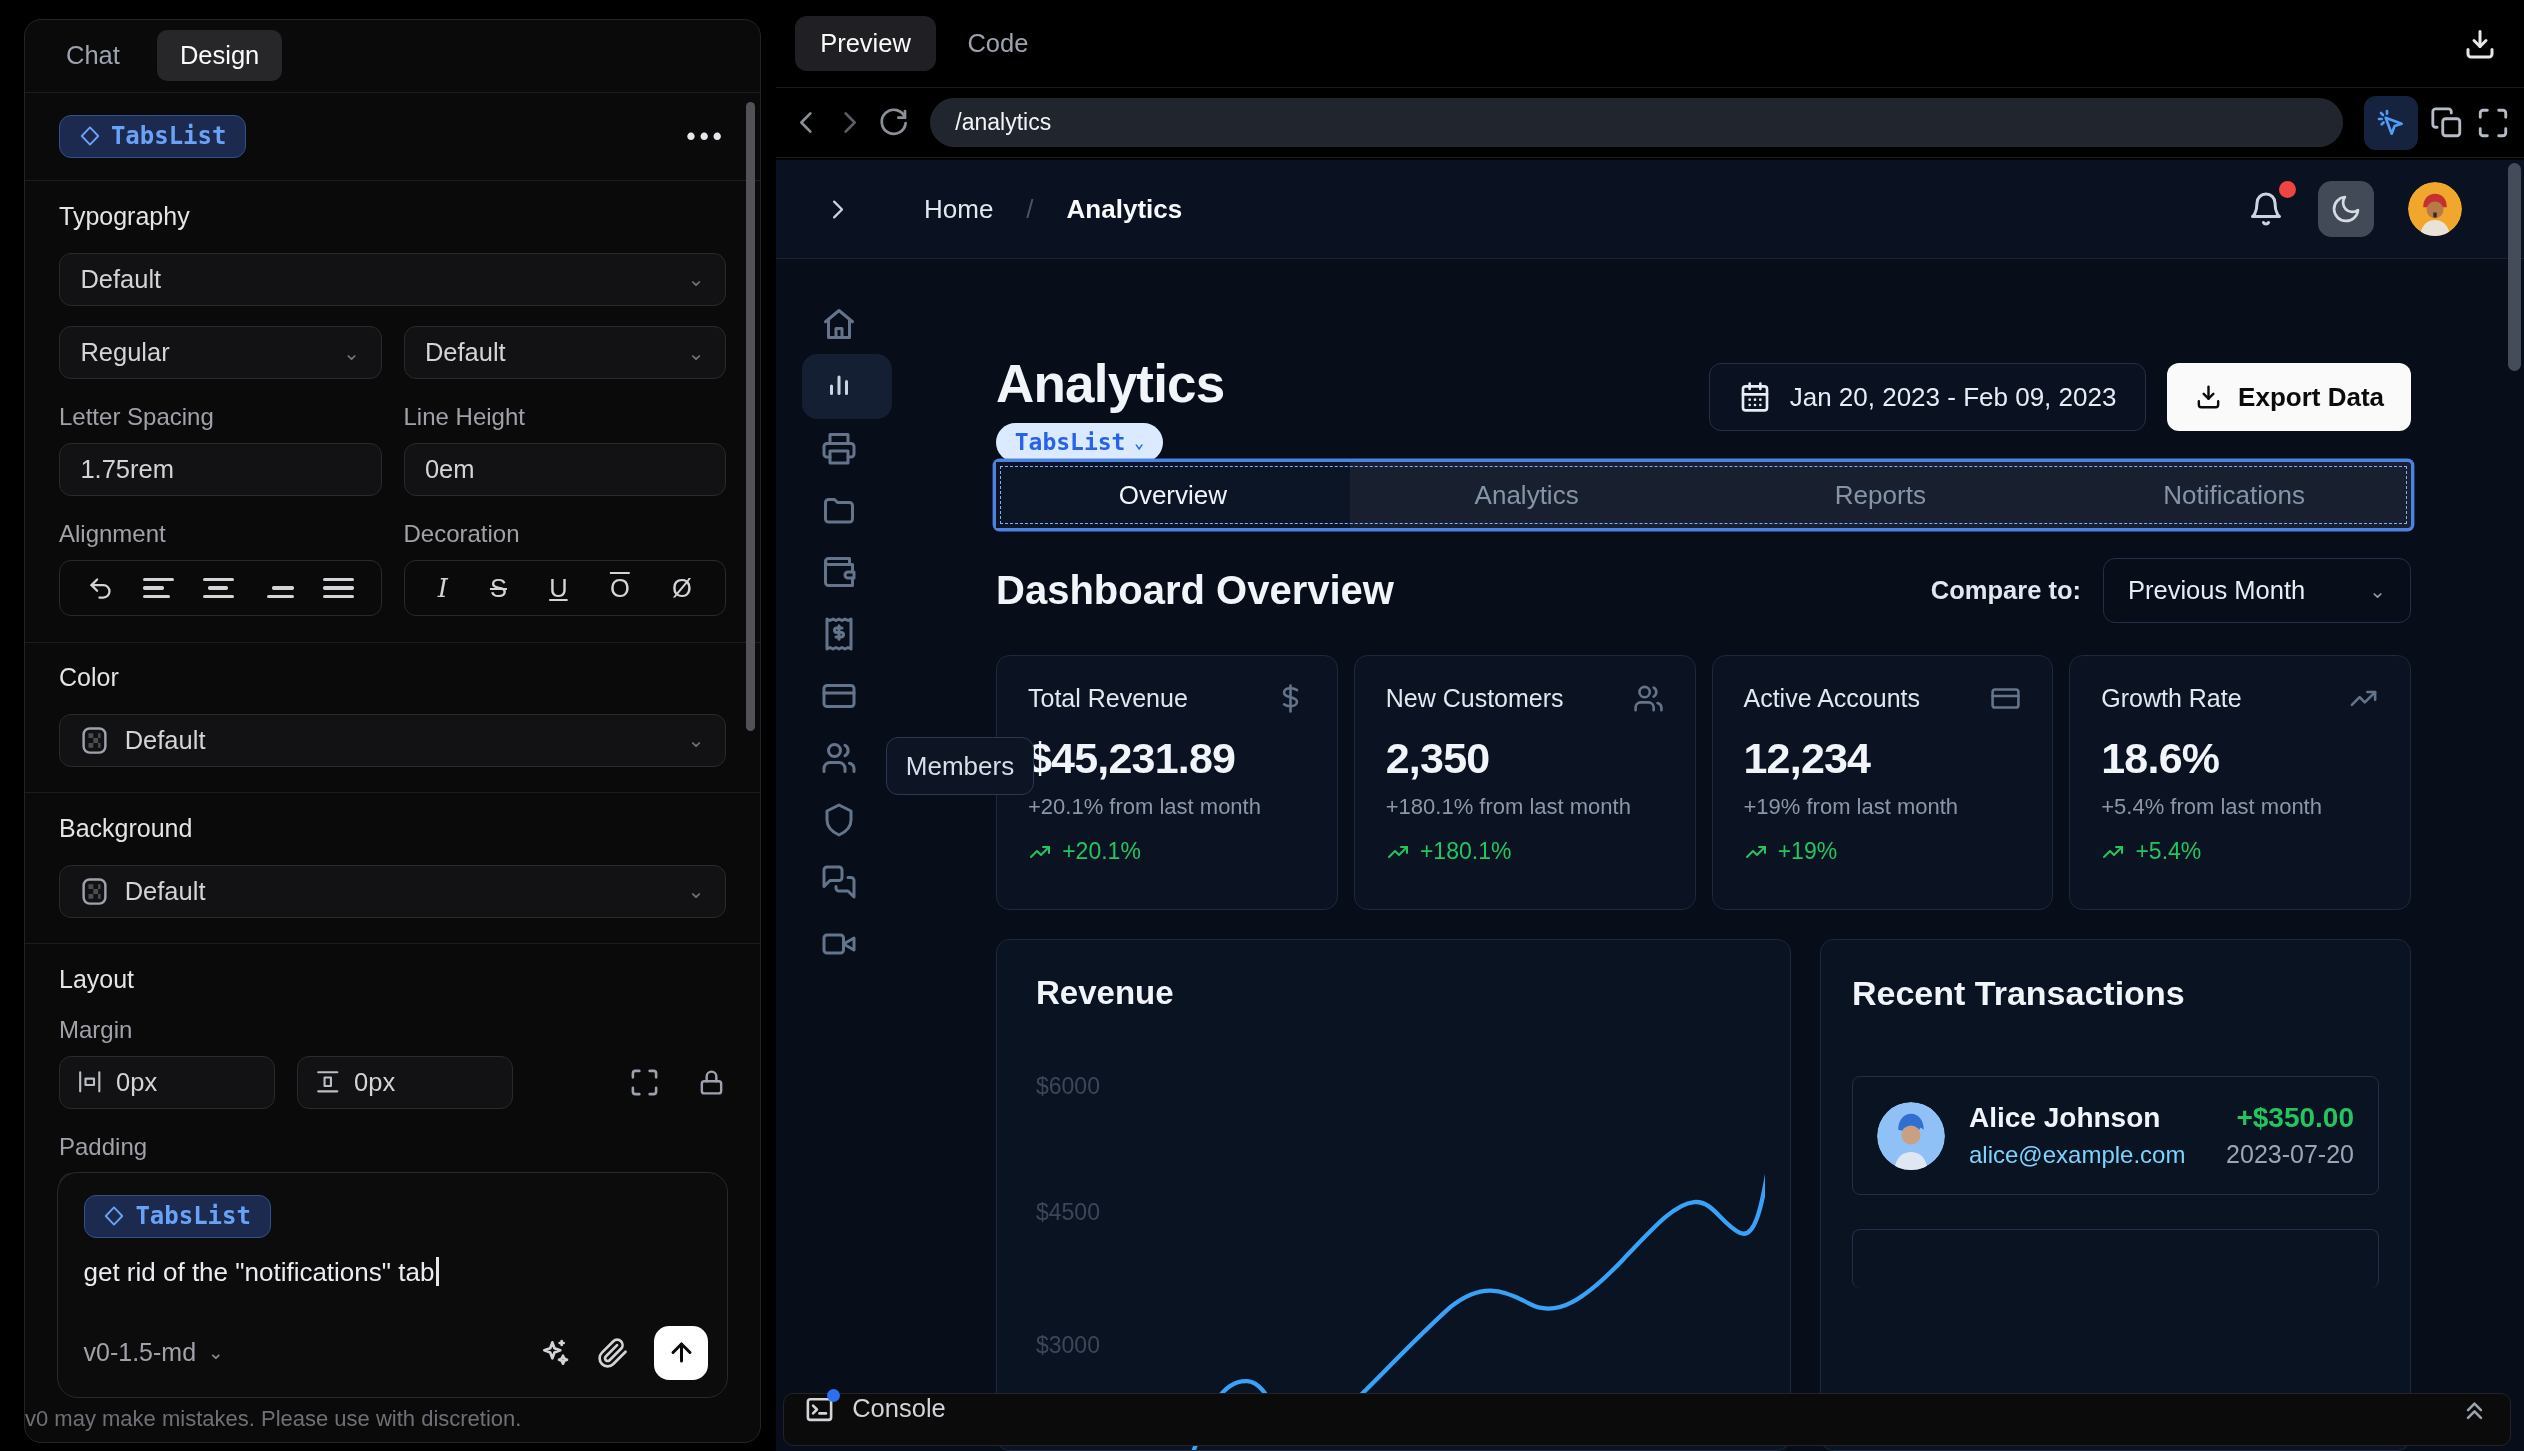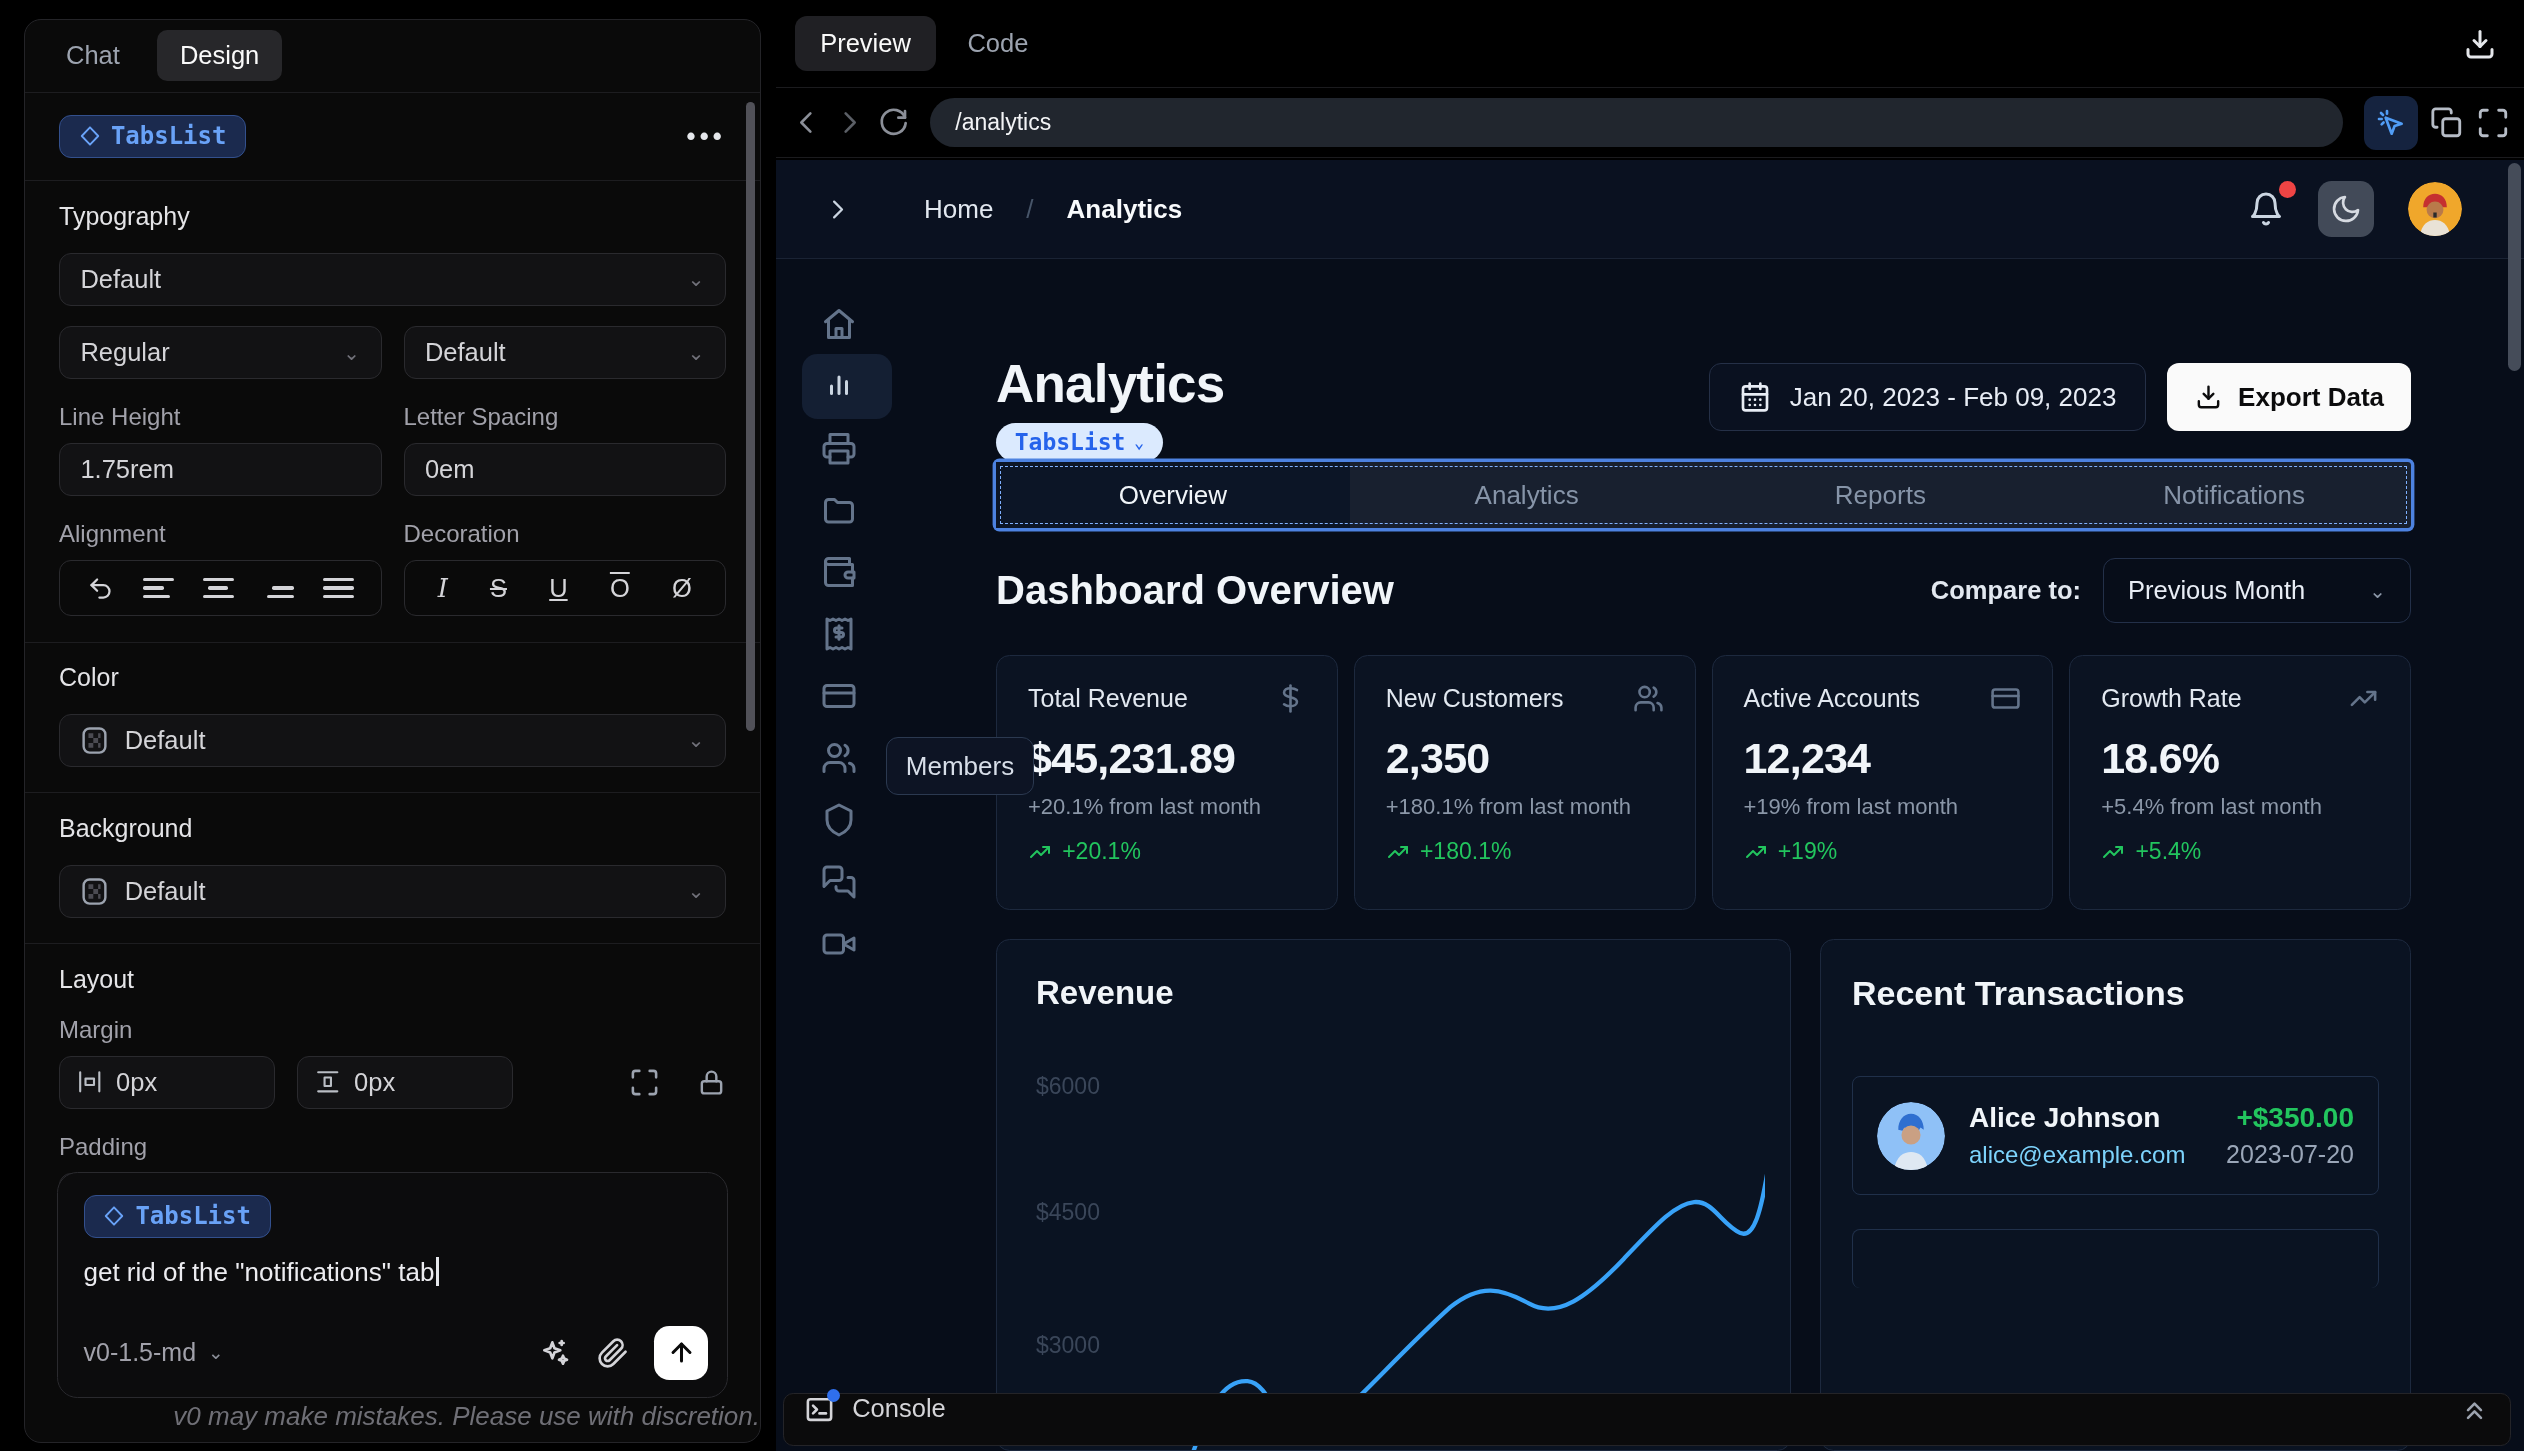--- a/index.html
+++ b/index.html
@@ -57,22 +57,22 @@
   
   #composer { position:absolute; left:32px; right:32px; top:1152px; height:226px;
     background:#0c0c0d; border:1.7px solid #2a2a2e; border-radius:20.4px; padding:22px 25.5px; }
   .composer-msg { margin-top:18.7px; font-size:26px; color:#ececf0; }
   .caret { display:inline-block; width:2.5px; height:29px; background:#e5e7eb; vertical-align:-5.1px; margin-left:1.7px; }
   .composer-bottom { position:absolute; left:25.5px; right:18.7px; bottom:17px; display:flex; align-items:center; }
   .model-select { display:flex; align-items:center; gap:12px; color:#a1a1aa; font-size:25px; }
   .composer-actions { margin-left:auto; display:flex; align-items:center; gap:25.5px; color:#d4d4d8; }
   .send-btn { width:54px; height:54px; background:#fff; color:#0a0a0a; border-radius:15.3px;
     display:flex; align-items:center; justify-content:center; }
-  .disclaimer { position:absolute; left:0; right:0; bottom:10.2px; text-align:right;
-    font-size:26px; color:#6f6f76;font-style:italic; }
+  .disclaimer { position:absolute; left:0; right:0; bottom:10.2px; text-align:left;
+    font-size:22px; color:#6f6f76; }
 
   
   #right-panel { position:absolute; left:776px; top:0; right:0; bottom:0; }
   .rp-tabs { height:88px; display:flex; align-items:center; padding-left:18.7px;
     border-bottom:1.7px solid #1b1b1e; position:relative; }
   .rp-tab { font-size:25.5px; color:#9ca3af; }
   .rp-tab.active { background:#202024; color:#fafafa; font-weight:500; padding:12.7px 25.5px; border-radius:12px; }
   .rp-tab + .rp-tab { margin-left:31px; }
   .dl-btn { position:absolute; right:27px; top:27px; color:#e5e7eb; }
   .rp-toolbar { height:70px; display:flex; align-items:center; padding:0 15.3px;
@@ -207,24 +207,24 @@
           <span>Regular</span>
           <span class="chev">⌄</span>
         </div>
         <div class="ctrl">
           <span>Default</span>
           <span class="chev">⌄</span>
         </div>
       </div>
       <div class="half">
         <div>
+            <div class="sublabel">Letter Spacing</div>
+          </div>
+        <div>
             <div class="sublabel">Line Height</div>
-          </div>
-        <div>
-            <div class="sublabel">Letter Spacing</div>
           </div>
       </div>
       <div class="row2">
         <div class="ctrl">
           <span>1.75rem</span>
         </div>
         <div class="ctrl">
           <span>0em</span>
         </div>
       </div>

